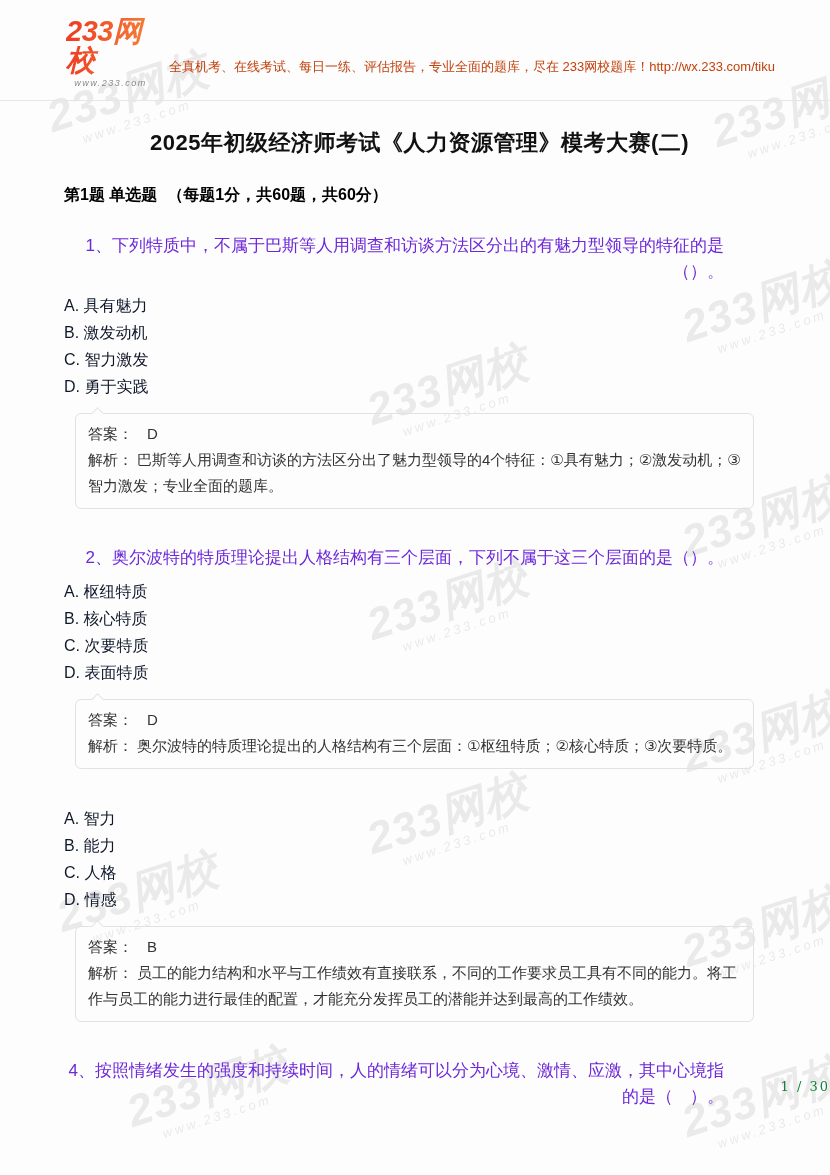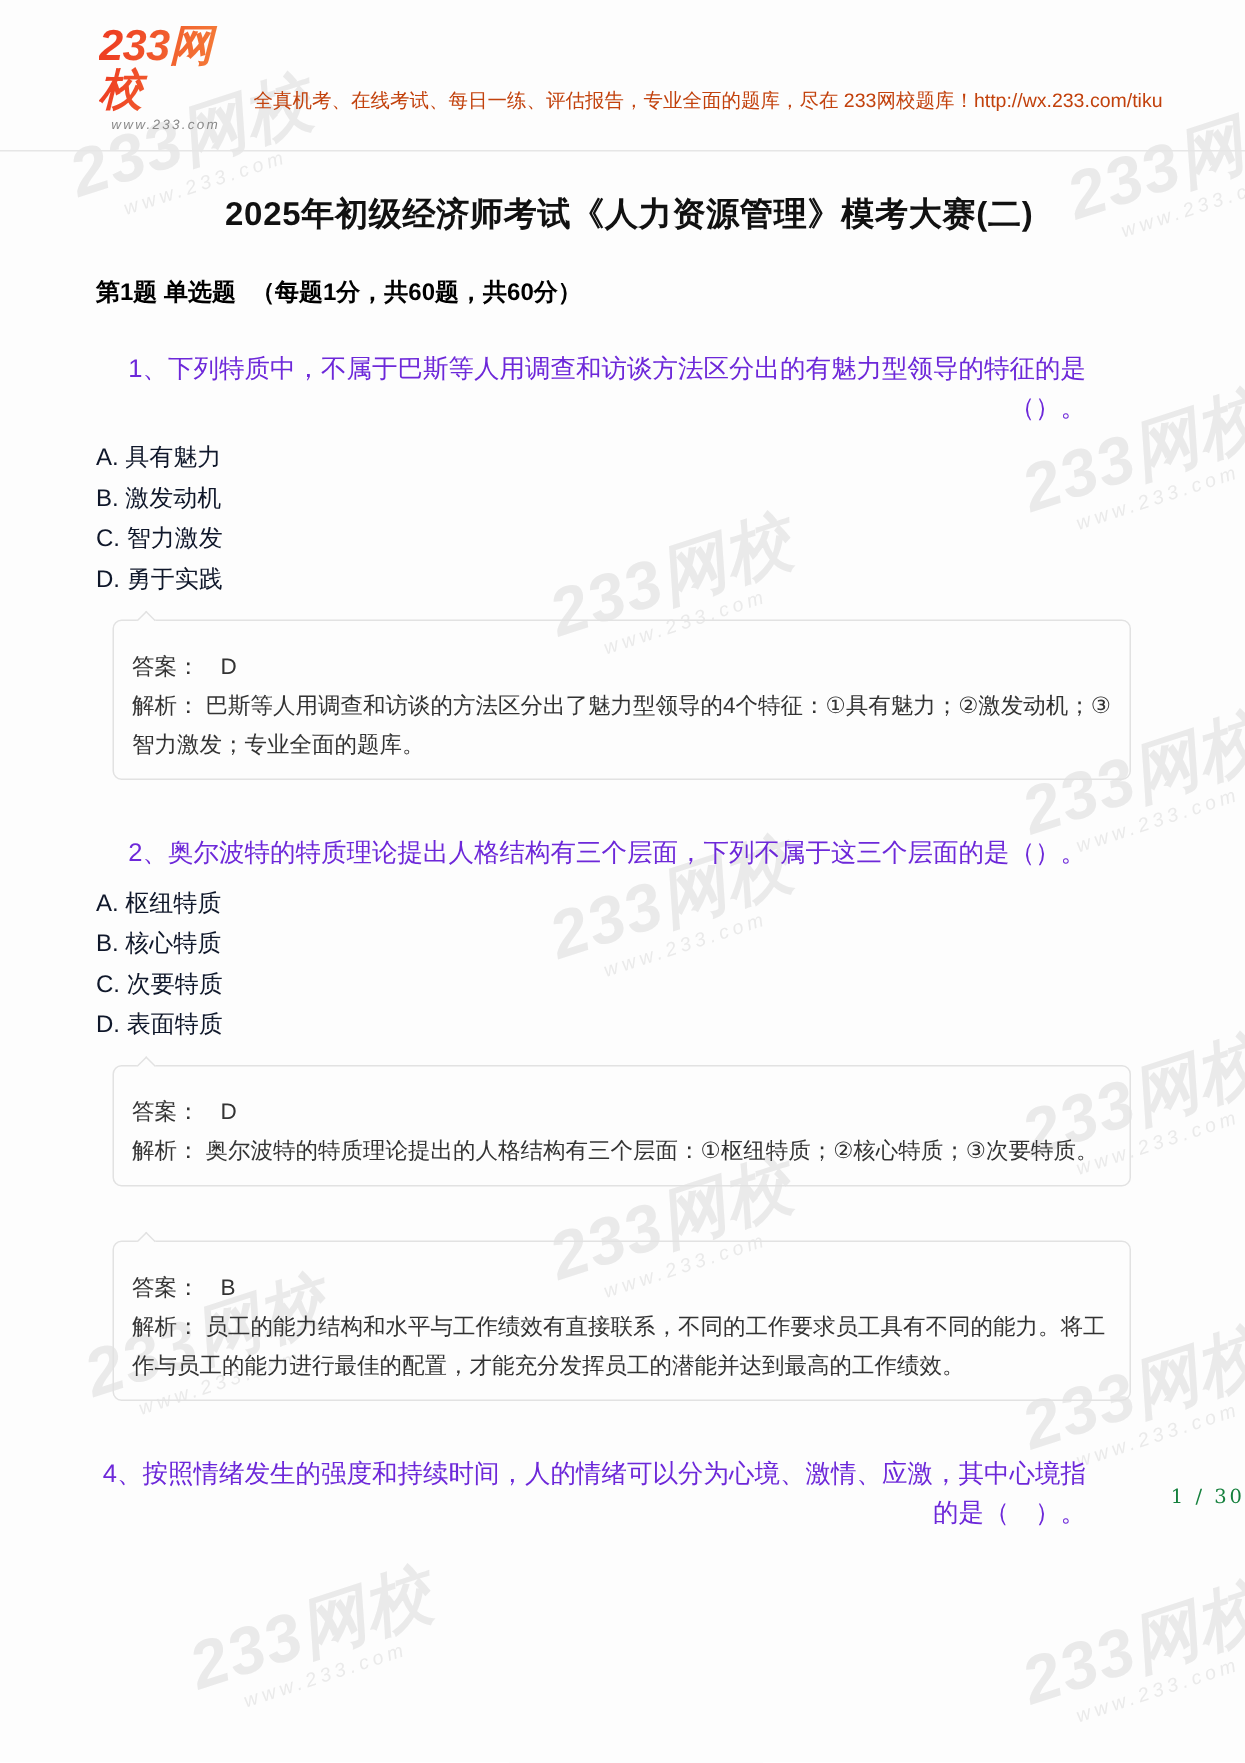--- a/index.html
+++ b/index.html
@@ -133,21 +133,21 @@
     line-height: 27px;
     color: #0f172a;
   }
 
   .answer-box {
     position: relative;
     margin: 13px 0 0 11px;
     width: 679px;
     border: 1px solid #e2e2e2;
     border-radius: 6px;
-    padding: 18px 12px 9px 12px;
+    padding: 7px 12px 9px 12px;
     font-size: 15px;
     line-height: 26px;
     color: #333;
     background: transparent;
   }
   .answer-box::before {
     content: "";
     position: absolute;
     top: -5px;
     left: 17px;
@@ -269,20 +269,26 @@
           <li>C. 次要特质</li>
           <li>D. 表面特质</li>
         </ul>
         <div class="answer-box">
           <p><span>答案：</span><span class="ans-val">D</span></p>
           <p><span class="ana-label">解析：</span><span>奥尔波特的特质理论提出的人格结构有三个层面：①枢纽特质；②核心特质；③次要特质。</span></p>
         </div>
       </div>
 
       <div class="question q-gap">
+        <ul class="options">
+          <li>A. 智力</li>
+          <li>B. 能力</li>
+          <li>C. 人格</li>
+          <li>D. 情感</li>
+        </ul>
         <div class="answer-box">
           <p><span>答案：</span><span class="ans-val">B</span></p>
           <p><span class="ana-label">解析：</span><span>员工的能力结构和水平与工作绩效有直接联系，不同的工作要求员工具有不同的能力。将工作与员工的能力进行最佳的配置，才能充分发挥员工的潜能并达到最高的工作绩效。</span></p>
         </div>
       </div>
 
       <div class="question q-gap">
         <p class="stem">4、按照情绪发生的强度和持续时间，人的情绪可以分为心境、激情、应激，其中心境指的是（　）。</p>
       </div>
 

